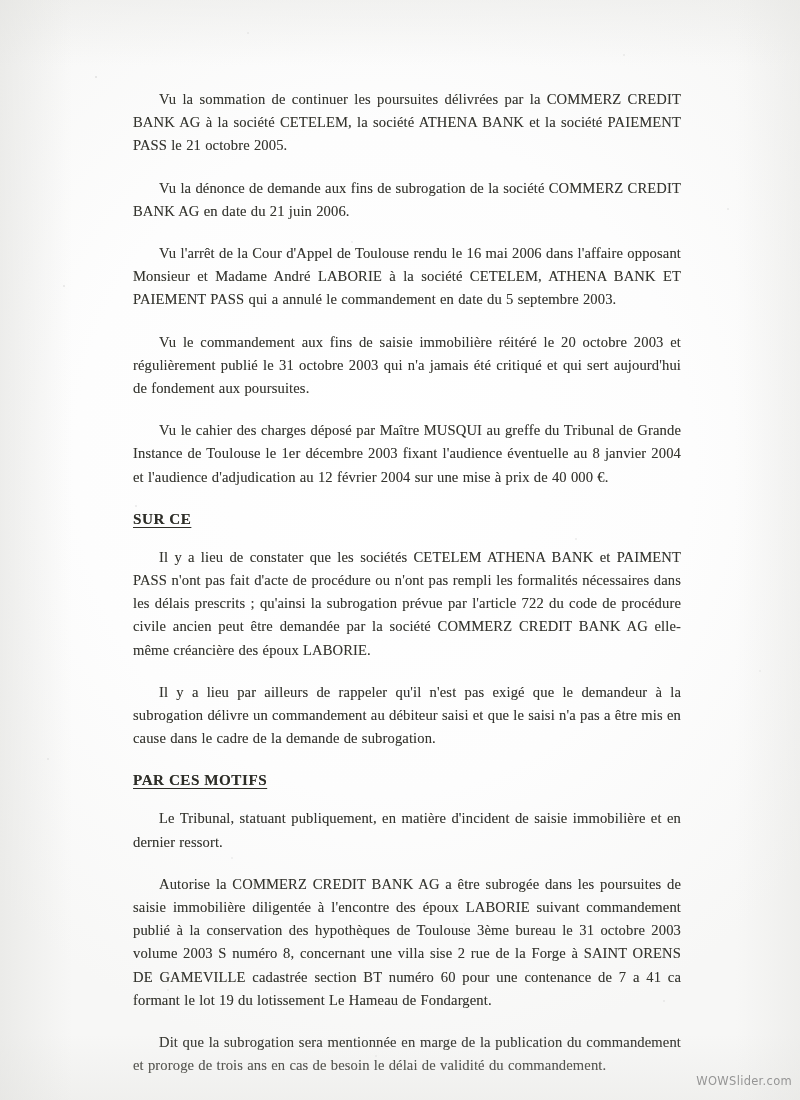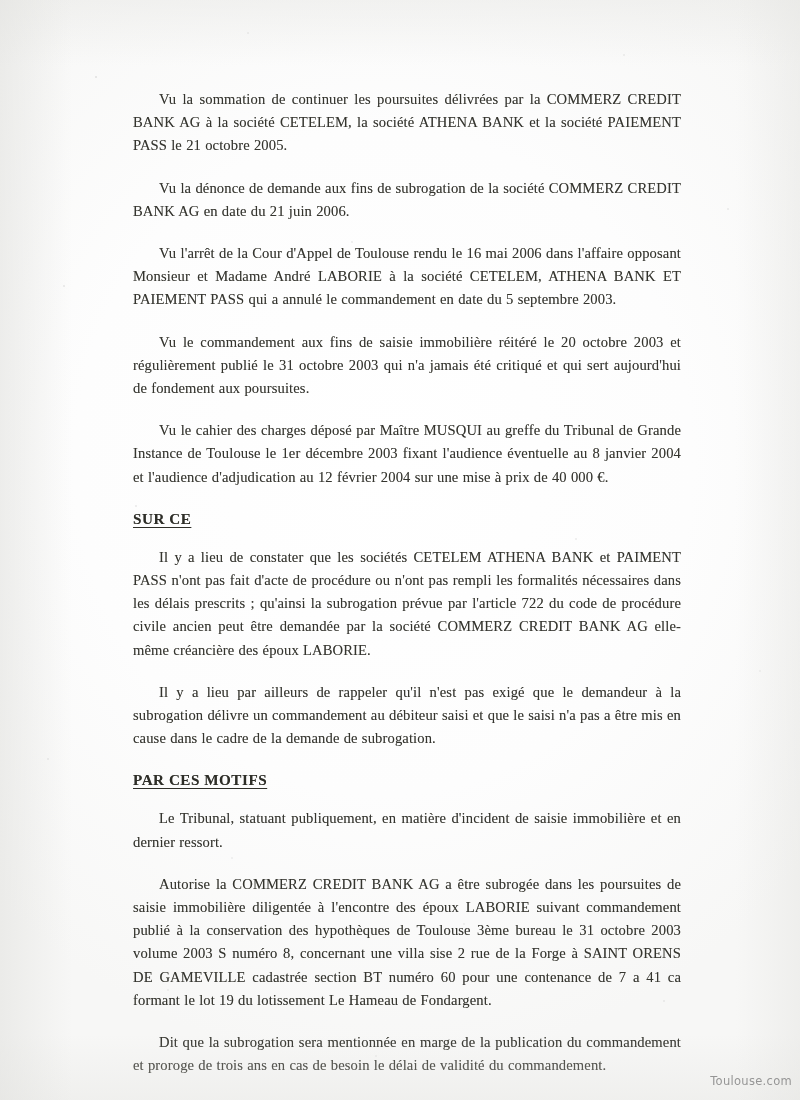--- a/index.html
+++ b/index.html
@@ -128,14 +128,14 @@
       <p class="para">Il y a lieu par ailleurs de rappeler qu'il n'est pas exigé que le demandeur à la subrogation délivre un commandement au débiteur saisi et que le saisi n'a pas a être mis en cause dans le cadre de la demande de subrogation.</p>
       <h2 class="heading block-gap-before">PAR CES MOTIFS</h2>
       <p class="para">Le Tribunal, statuant publiquement, en matière d'incident de saisie immobilière et en dernier ressort.</p>
       <p class="para">Autorise la COMMERZ CREDIT BANK AG a être subrogée dans les poursuites de saisie immobilière diligentée à l'encontre des époux LABORIE suivant commandement publié à la conservation des hypothèques de Toulouse 3ème bureau le 31 octobre 2003 volume 2003 S numéro 8, concernant une villa sise 2 rue de la Forge à SAINT ORENS DE GAMEVILLE cadastrée section BT numéro 60 pour une contenance de 7 a 41 ca formant le lot 19 du lotissement Le Hameau de Fondargent.</p>
       <p class="para">Dit que la subrogation sera mentionnée en marge de la publication du commandement et proroge de trois ans en cas de besoin le délai de validité du commandement.</p>
     </div>
 
   <div class="scan-noise"></div>
   <div class="scan-vignette"></div>
 
-  <div class="watermark">Toulouse.com</div>
+  <div class="watermark">WOWSlider.com</div>
 </div>
 
 </body></html>

